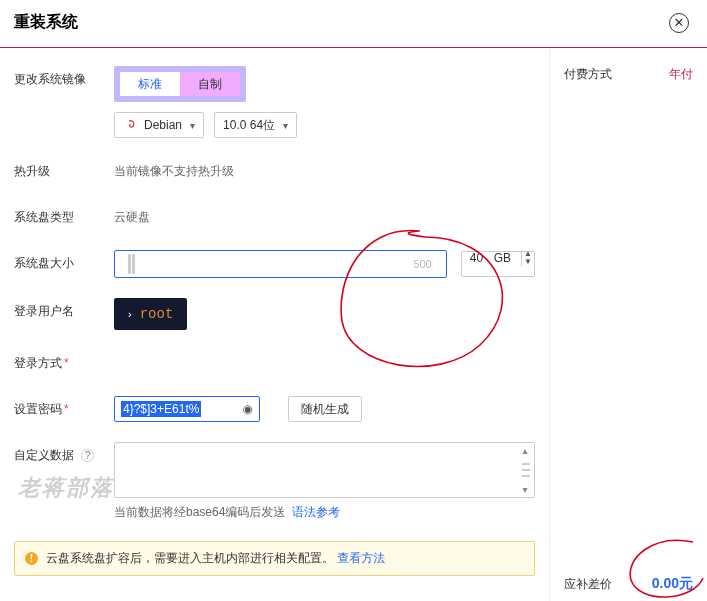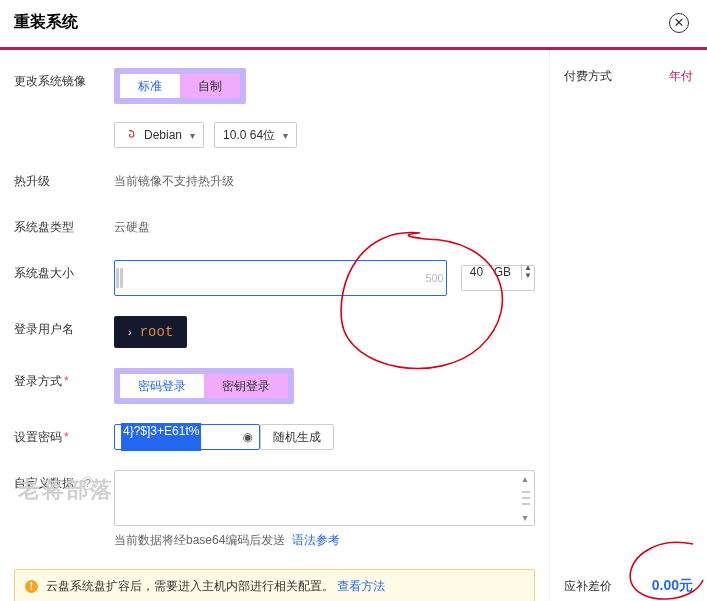--- a/index.html
+++ b/index.html
@@ -14,21 +14,21 @@
       position: relative;
       overflow: hidden;
     }
 
     
     .hdr {
       display: flex;
       justify-content: space-between;
       align-items: center;
       padding: 12px 18px 14px 14px;
-      border-bottom: 3px solid #be185d;
+      border-bottom: 1px solid #be185d;
     }
     .hdr h1 { font-size: 16px; font-weight: 600; color: #000; }
     .close-btn {
       width: 20px; height: 20px; border: 1.5px solid #333; border-radius: 50%;
       display: flex; align-items: center; justify-content: center; cursor: pointer;
       font-size: 13px; line-height: 1; color: #333;
     }
 
     
     .body { display: flex; height: calc(100% - 46px); }
@@ -46,33 +46,33 @@
     
     .segbox { display: inline-flex; border: 6px solid #c4b5fd; border-radius: 2px; overflow: hidden; }
     .seg {
       padding: 5px 18px; line-height: 14px; border-right: 1px solid #ccc; cursor: pointer;
       font-size: 12px; color: #333; background: #f0abfc;
     }
     .seg:last-child { border-right: none; }
     .seg.active { color: #2468f2; border: 1px solid #2468f2; margin: -1px; background: #fff; }
 
     
-    .selects { display: flex; gap: 10px; margin-top: 18px; width: 100%; text-align: right; }
+    .selects { display: flex; gap: 10px; margin-top: 10px; width: 100%; text-align: right; }
     .sel {
       display: inline-flex; align-items: center; padding: 4px 8px; border: 1px solid #ccc;
       border-radius: 2px; cursor: pointer; height: 26px; gap: 4px;
     }
     .chev { margin-left: 4px; font-size: 10px; color: #666; }
     .swirl { width: 13px; height: 13px; margin-right: 4px; }
 
     
     .slider-wrap { display: flex; align-items: center; gap: 14px; flex: 1; }
     .slider-box {
-      flex: 1; border: 1.5px solid #2468f2; height: 36px; border-radius: 2px;
-      display: flex; align-items: center; position: relative; padding: 0 0;
+      flex: 1; border: 1.5px solid #2468f2; height: 28px; border-radius: 2px;
+      display: flex; align-items: center; position: relative; padding: 0 12px;
     }
     .slider-handle {
       width: 3px; height: 20px; background: #ccc; border-radius: 1px;
       margin-left: 1px;
       box-shadow: 4px 0 0 #ccc;
     }
     .slider-max {
       margin-left: auto; color: #bbb; font-size: 11px; padding-right: 2px;
     }
     .num-in {
@@ -92,25 +92,25 @@
       padding: 8px 14px; border-radius: 2px; cursor: pointer; gap: 8px;
     }
     .rootbtn .chevr { color: #fff; font-size: 11px; }
     .rootbtn .t { color: #d88a3d; font-family: "Courier New", monospace; font-size: 14px; }
 
     
     .pw {
       border: 1.5px solid #2468f2; height: 26px; width: 146px; display: inline-flex;
       align-items: center; padding: 0 6px; border-radius: 2px; position: relative;
     }
-    .pw .seltxt { background: #2468f2; color: #fff; padding: 0 2px; font-size: 12px; height: 28px; line-height: 16px; }
+    .pw .seltxt { background: #2468f2; color: #fff; padding: 0 2px; font-size: 12px; height: 16px; line-height: 16px; }
     .pw .eye { margin-left: auto; font-size: 12px; color: #555; }
     .smallbtn {
       border: 1px solid #ccc; height: 26px; padding: 0 12px; display: inline-flex;
-      align-items: center; border-radius: 2px; margin-left: 0; cursor: pointer;
+      align-items: center; border-radius: 2px; margin-left: 28px; cursor: pointer;
     }
 
     
     .ta-row .val { flex-direction: column; align-items: stretch; }
     .ta {
       border: 1px solid #ccc; width: 100%; height: 56px; border-radius: 2px;
       resize: none; position: relative;
     }
     .ta .sbtn {
       position: absolute; right: 2px; width: 14px; font-size: 10px; color: #888;
@@ -144,21 +144,21 @@
     .rrow .v { color: #be185d; font-weight: 500; }
 
     .rfoot {
       margin-top: auto; display: flex; justify-content: space-between; align-items: center;
     }
     .price { color: #2468f2; font-size: 14px; font-weight: 600; }
 
     
     .wm {
       position: absolute; left: 18px; bottom: 100px; color: #d0d0d0; font-size: 22px;
-      font-weight: 700; letter-spacing: 2px; pointer-events: none;
+      font-weight: 700; font-style: italic; letter-spacing: 2px; pointer-events: none;
       user-select: none;
     }
 
     
     .anno { position: absolute; pointer-events: none; }
     .anno svg { overflow: visible; }
     .anno path { stroke: #d9001b; stroke-width: 1.6; fill: none; }
 
     .qmark { font-size: 11px; color: #888; border:1px solid #ccc; border-radius:50%; width:13px; height:13px; display:inline-flex; align-items:center; justify-content:center; margin-left:4px;}
   </style>
@@ -235,26 +235,20 @@
           <span class="chevr">›</span>
           <span class="t">root</span>
         </div>
       </div>
     </div>
 
     <div class="row">
       <div class="lbl">
         <span>登录方式</span><span class="req">*</span>
       </div>
-      <div class="val">
-        <div class="segbox">
-          <div class="seg active">密码登录</div>
-          <div class="seg">密钥登录</div>
-        </div>
-      </div>
     </div>
 
     <div class="row">
       <div class="lbl">
         <span>设置密码</span><span class="req">*</span>
       </div>
       <div class="val">
         <div class="pw">
           <span class="seltxt">4}?$]3+E61t%</span>
           <span class="eye">◉</span>

